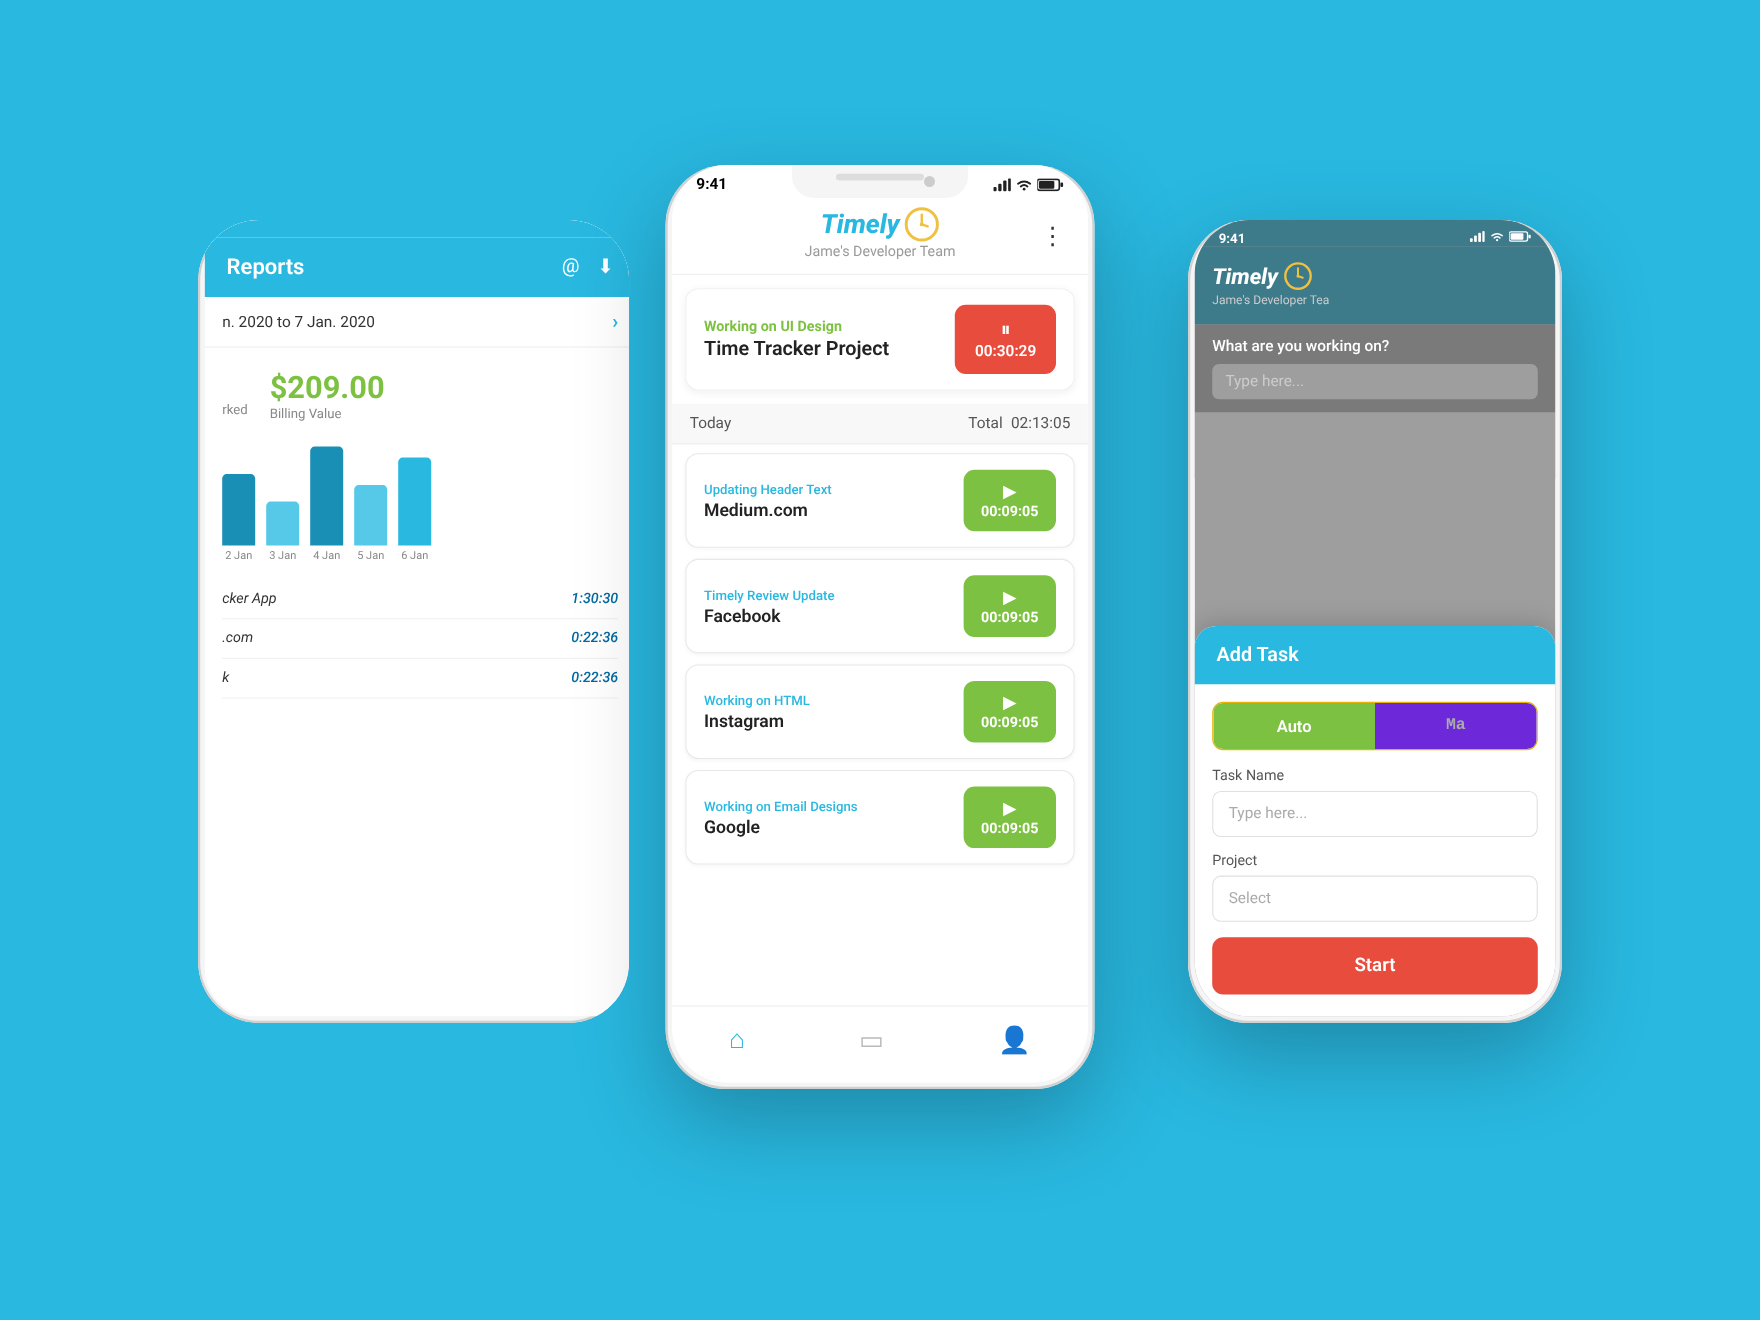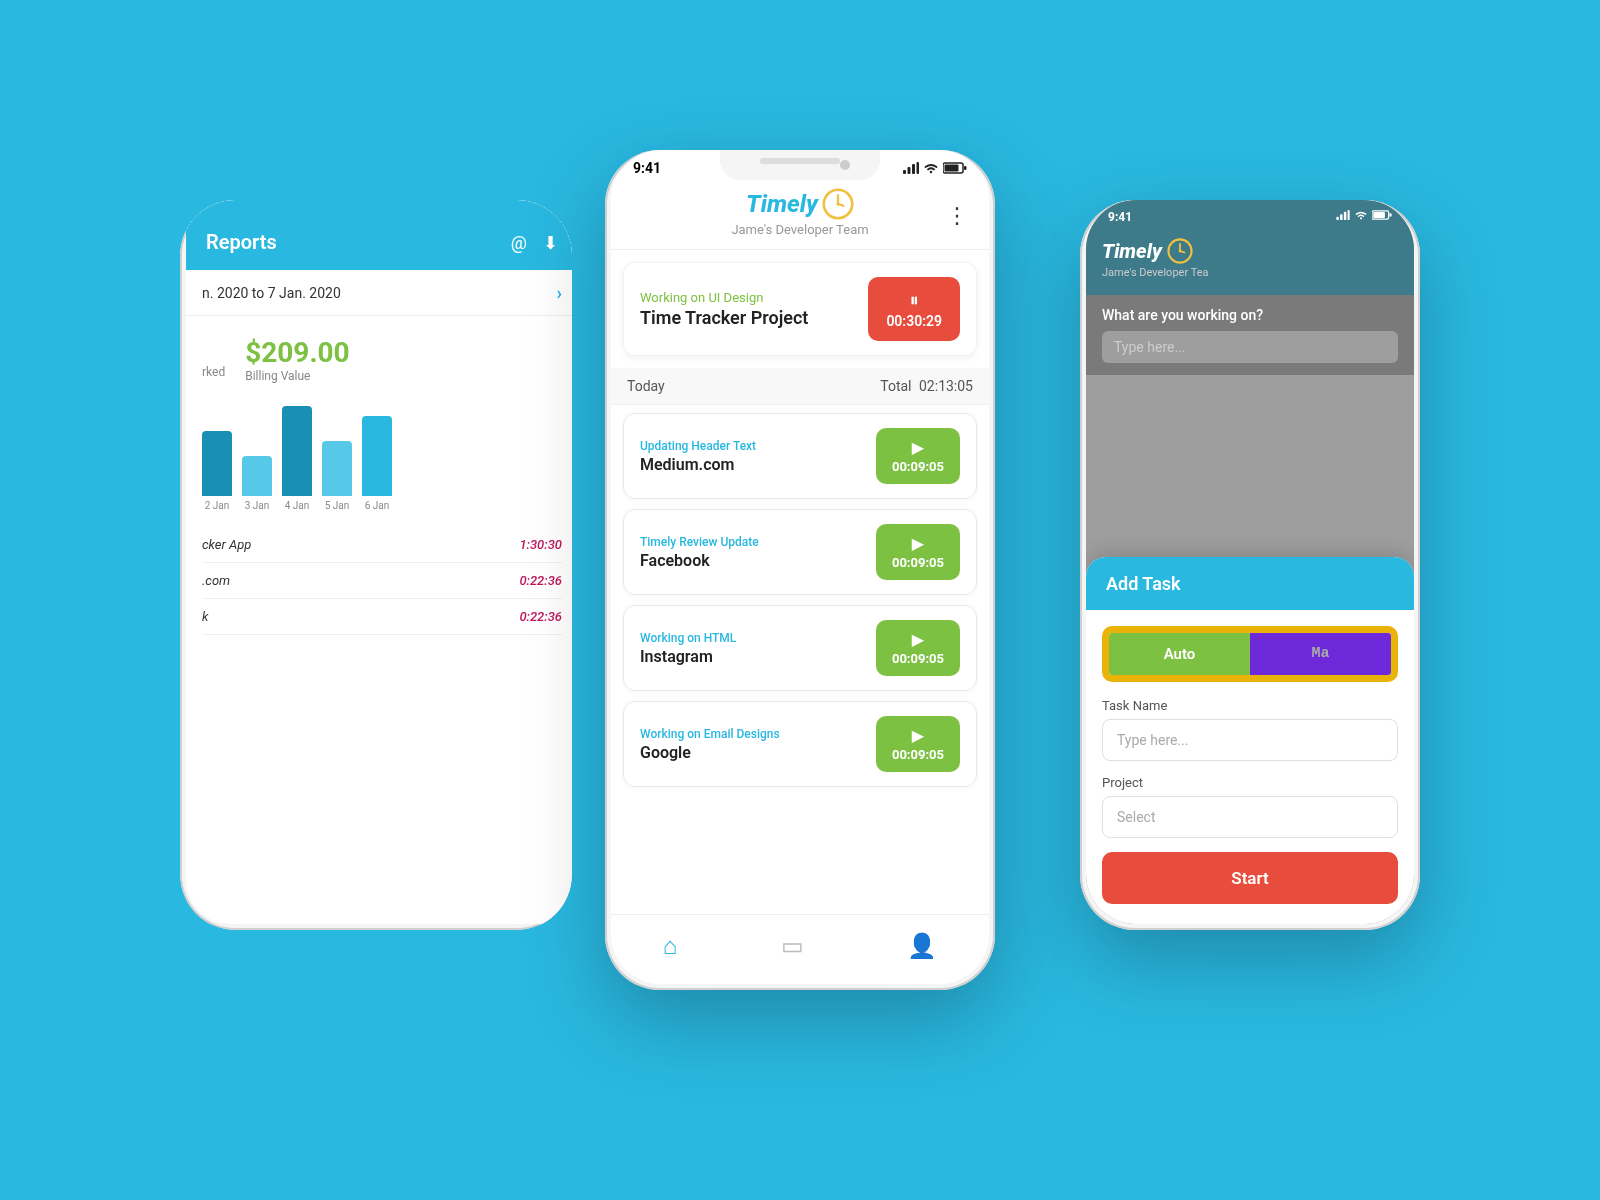--- a/index.html
+++ b/index.html
@@ -120,21 +120,21 @@
       border-radius: 12px;
       padding: 14px 16px;
       display: flex;
       justify-content: space-between;
       align-items: center;
       box-shadow: 0 2px 8px rgba(0,0,0,0.06);
     }
     .active-timer-info .task-label {
       color: #7dc142;
       font-size: 13px;
-      font-weight: 400;
+      font-weight: 700;
     }
     .active-timer-info .task-title {
       font-size: 18px;
       font-weight: 600;
       color: #222;
       margin-top: 2px;
     }
     .timer-btn-red {
       background: #e74c3c;
       color: white;
@@ -275,21 +275,21 @@
     .time-list { padding: 8px 16px; }
     .time-row {
       display: flex;
       justify-content: space-between;
       padding: 10px 0;
       border-bottom: 1px solid #f0f0f0;
       font-size: 13px;
       font-style: italic;
     }
     .time-row .item-name { color: #333; }
-    .time-row .item-time { color: #be185d; font-weight: 500; }
+    .time-row .item-time { color: #0369a1; font-weight: 500; }
 
     
     .right-screen {
       background: #9e9e9e;
       height: 100%;
       position: relative;
     }
     .right-header {
       background: #3d7a8a;
       padding: 14px 16px 16px;
@@ -328,21 +328,21 @@
       color: white;
       font-size: 18px;
       font-weight: 600;
     }
 
     .auto-manual-toggle {
       display: flex;
       margin: 16px;
       border-radius: 10px;
       overflow: hidden;
-      border: 7px solid #eab308;
+      border: 1px solid #eab308;
     }
     .toggle-btn {
       flex: 1;
       padding: 12px;
       text-align: center;
       font-size: 15px;
       font-weight: 600;
     }
     .toggle-btn.active { background: #7dc142; color: white; }
     .toggle-btn.inactive { background: #6d28d9; color: #aaa; font-family: Liberation Mono, monospace; }

